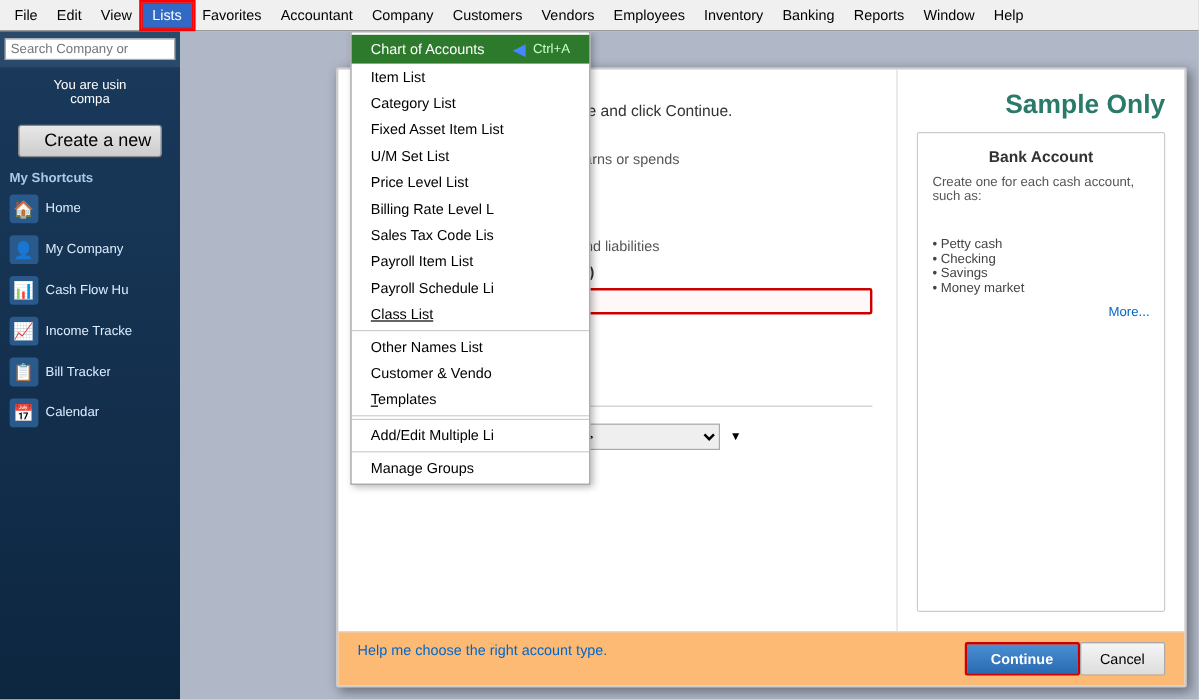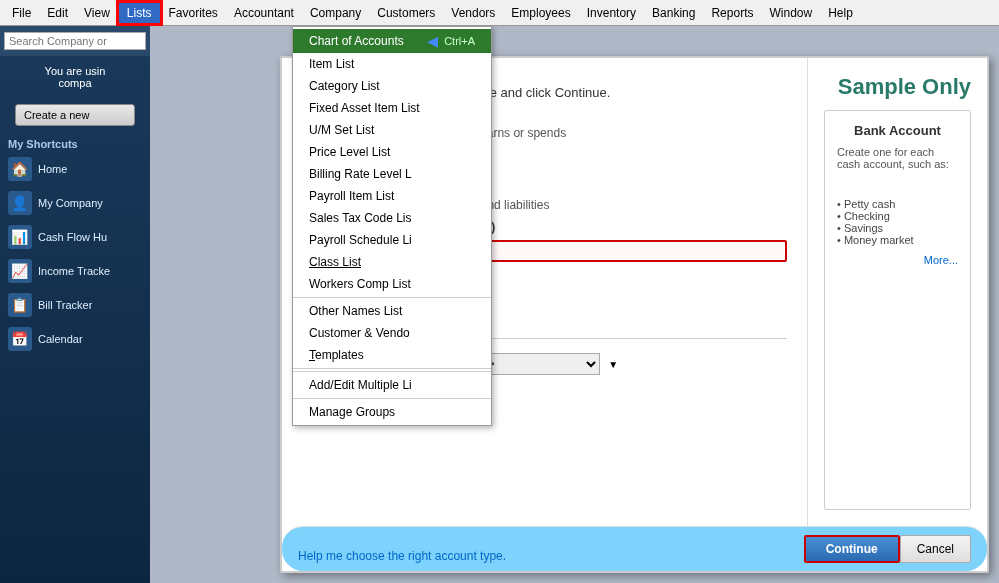--- a/index.html
+++ b/index.html
@@ -75,23 +75,23 @@
     }
     .company-info span { color: #fff; }
     .create-new-btn {
       margin: 6px auto;
       display: block;
       width: 120px;
       padding: 4px 8px;
       background: linear-gradient(180deg, #e8e8e8, #ccc);
       border: 1px solid #888;
       border-radius: 3px;
-      font-size: 11px;
-      cursor: pointer;
-      text-align: left;
+      font-size: 15px;
+      cursor: pointer;
+      text-align: right;
     }
     .shortcuts-title {
       color: #aac8e8;
       font-size: 11px;
       font-weight: bold;
       padding: 6px 8px 2px;
     }
     .shortcut-item {
       display: flex;
       align-items: center;
@@ -190,21 +190,21 @@
       flex: 1;
       overflow: hidden;
     }
     .dialog-left {
       flex: 1;
       padding: 16px 20px;
       display: flex;
       flex-direction: column;
     }
     .dialog-right {
-      width: 180px;
+      width: 240px;
       border-left: 1px solid #ddd;
       padding: 16px;
       display: flex;
       flex-direction: column;
     }
     .dialog-title-row {
       display: flex;
       align-items: center;
       gap: 10px;
       margin-bottom: 16px;
@@ -311,24 +311,23 @@
       text-align: right;
       margin-top: 8px;
       cursor: pointer;
     }
 
     
     .dialog-footer {
       border-top: 1px solid #ddd;
       padding: 8px 16px;
       display: flex;
-      align-items: flex-end;
+      align-items: flex-start;
       justify-content: space-between;
-      background: #7dd3fc;
-      border-radius: 21px;
+      background: #fdba74;
     }
     .help-link {
       color: #0066cc;
       font-size: 12px;
       cursor: pointer;
       text-decoration: none;
     }
     .footer-buttons {
       display: flex;
       gap: 0;
@@ -422,25 +421,24 @@
           <span class="dropdown-arrow">◀</span>
           <span class="shortcut-text">Ctrl+A</span>
         </span>
       </div>
       <div class="dropdown-item">Item List</div>
       <div class="dropdown-item">Category List</div>
       <div class="dropdown-item">Fixed Asset Item List</div>
       <div class="dropdown-item">U/M Set List</div>
       <div class="dropdown-item">Price Level List</div>
       <div class="dropdown-item">Billing Rate Level L</div>
+      <div class="dropdown-item">Sales Tax Code Lis</div>
       <div class="dropdown-item">Payroll Item List</div>
-      <div class="dropdown-item">Sales Tax Code Lis</div>
       <div class="dropdown-item">Payroll Schedule Li</div>
       <div class="dropdown-item"><span style="text-decoration:underline">Class List</span></div>
-      <div class="dropdown-item">Workers Comp List</div>
       <div class="dropdown-separator"></div>
       <div class="dropdown-item">Other Names List</div>
       <div class="dropdown-item">Customer &amp; Vendo</div>
       <div class="dropdown-item"><span style="text-decoration:underline">T</span><span>emplates</span></div>
       <div class="dropdown-separator"></div>
       <div class="dropdown-separator"></div>
       <div class="dropdown-item">Add/Edit Multiple Li</div>
       <div class="dropdown-separator"></div>
       <div class="dropdown-item">Manage Groups</div>
     </div>

